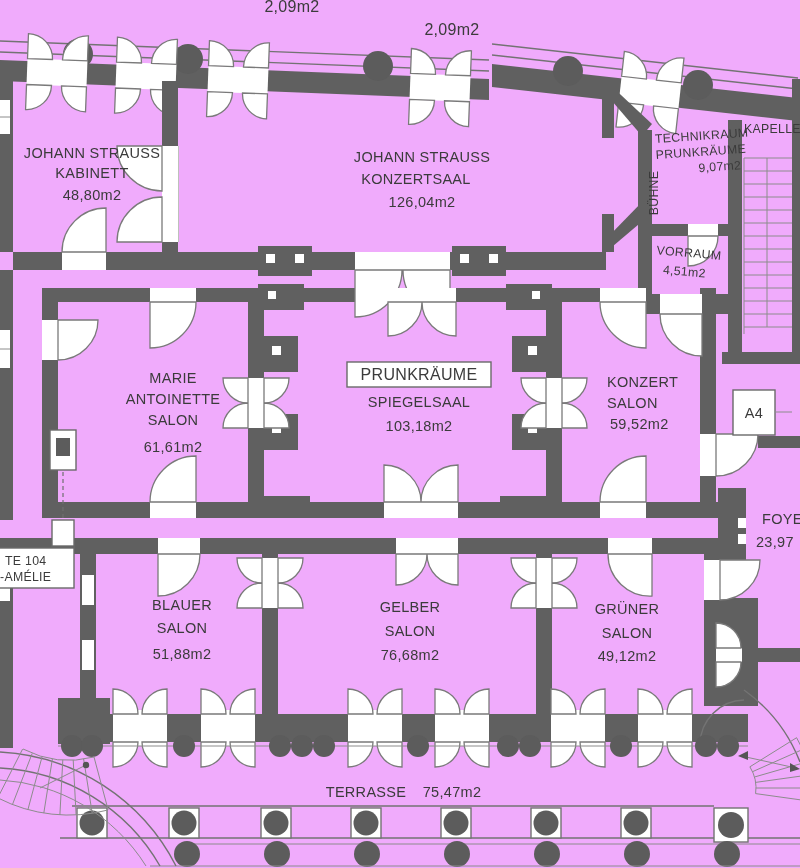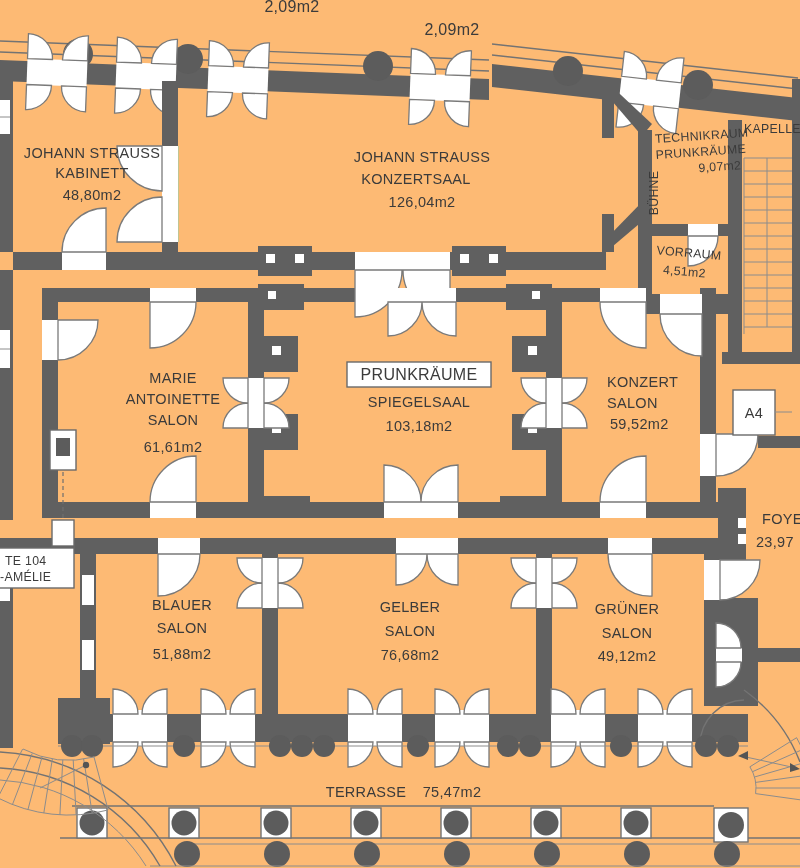--- a/index.html
+++ b/index.html
@@ -1,16 +1,16 @@
 <!DOCTYPE html>
 <html><head>
 <meta charset="utf-8">
 <style>
   html,body{margin:0;padding:0;background:#fff;}
-  .wrap{width:800px;height:868px;position:relative;background:#fdba74;overflow:hidden;}
+  .wrap{width:800px;height:868px;position:relative;background:#f0abfc;overflow:hidden;}
   svg{display:block;}
   .wall{fill:#606060;}
   .ln{stroke:#737373;stroke-width:1.4;fill:none;}
   .ln2{stroke:#8c8c8c;stroke-width:1;fill:none;}
   .gap{fill:#ffffff;}
   .door{fill:#ffffff;stroke:#7a7a7a;stroke-width:1.3;}
   .col{fill:#5c5c5c;}
   .post{fill:#ffffff;stroke:#737373;stroke-width:1.4;}
   .inset{fill:#ffffff;}
   .box{fill:#ffffff;stroke:#6a6a6a;stroke-width:1.4;}

